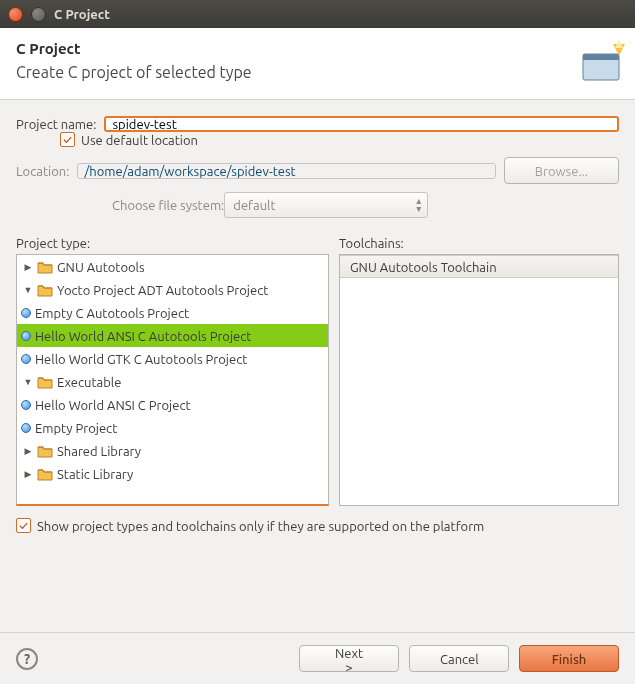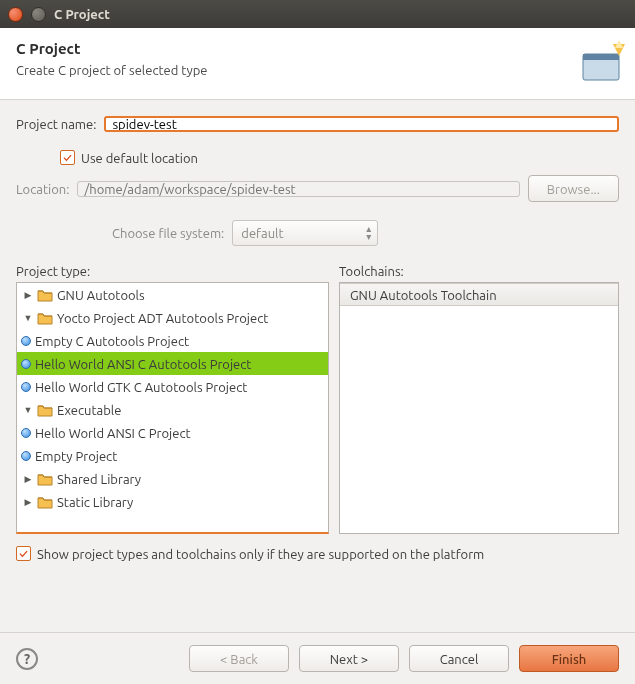--- a/index.html
+++ b/index.html
@@ -33,60 +33,60 @@
   .titlebar-title { font-size: 13px; }
   
   .banner {
     height: 72px;
     background: #fff;
     border-bottom: 1px solid #d6d3cf;
     padding: 10px 16px 6px 16px;
     position: relative;
   }
   .banner h1   { font-size: 15px; margin: 2px 0 6px 0; font-weight: bold; color: #2e2e2e; }
-  .banner .sub { font-size: 13px; color: #4a4a4a; }
+  .banner .sub { font-size: 16px; color: #4a4a4a; }
   .banner-icon {
     position: absolute;
     right: 8px; top: 12px;
     width: 48px; height: 48px;
   }
   
   .content { padding: 16px 16px 0 16px; }
-  .form-row { display: flex; align-items: center; gap: 8px; margin-bottom: 18px; }
+  .form-row { display: flex; align-items: center; gap: 8px; }
   .form-row label { white-space: nowrap; }
   input.text { flex: 1; height: 16px; padding: 2px 6px; border: 2px solid #e7792c; border-radius: 3px; background: #fff; font-size: 13px; font-family: inherit; }
-  input.text:disabled { background: #f2f1f0; color: #737373; border-color: #c8c5c0; }
+  input.text:disabled { background: #f2f1f0; color: #0c4a6e; border-color: #c8c5c0; }
   input.text.flat { border: 1px solid #c8c5c0; }
   .check-row { display: flex; align-items: center; gap: 6px; margin-bottom: 10px; padding-left: 44px; }
   .checkbox {
     width: 15px; height: 15px;
     border: 1px solid #d06a24;
     background: #fff;
     border-radius: 2px;
     display: inline-flex; align-items: center; justify-content: center;
     color: #dd4814; font-size: 12px; line-height: 1;
   }
   .checkbox::after { content: "✓"; font-weight: bold; }
   .location-row label { color: #8a8a86; }
   .btn {
-    height: 27px; padding: 0 18px;
+    height: 27px; padding: 0 30px;
     background: linear-gradient(#fdfdfc,#eeece8);
     border: 1px solid #b9b5ae; border-radius: 4px;
     font-family: inherit; font-size: 13px; color: #3c3c3c;
     cursor: pointer;
   }
   .btn:disabled { color: #a3a09a; cursor: default; }
   .btn.primary  {
     background: linear-gradient(#f7a67c,#e87642);
     border-color: #bd5a25;
     color: #6b3313; font-weight: 500;
   }
-  .fs-row { display: flex; align-items: center; gap: 8px; margin: 8px 0 18px 96px; color: #8a8a86; }
+  .fs-row { display: flex; align-items: center; margin: 8px 0 18px 96px; color: #8a8a86; }
   .select {
-    width: 146px; height: 26px;
+    width: 204px; height: 26px;
     border: 1px solid #c8c5c0; border-radius: 3px;
     background: linear-gradient(#fdfdfc,#eeece8);
     display: flex; align-items: center; justify-content: space-between;
     padding: 0 6px 0 8px; color: #8a8a86;
   }
   .select .caret { font-size: 10px; line-height: 8px; text-align: center; }
   .lists { display: flex; gap: 10px; }
   .list-col { flex: 1; min-width: 0; }
   .list-col .col-label { margin-bottom: 4px; }
   .tree, .flat-list {
@@ -264,17 +264,16 @@
   </div>
 
   <div class="support-row">
     <span class="checkbox"></span>
     <span>Show project types and toolchains only if they are supported on the platform</span>
   </div>
 </div>
 
 <div class="button-bar">
   <span class="help">?</span>
-  <button class="btn" disabled="">&lt; Back</button>
   <button class="btn">Next &gt;</button>
   <button class="btn">Cancel</button>
   <button class="btn primary">Finish</button>
 </div>
 
 </body></html>

